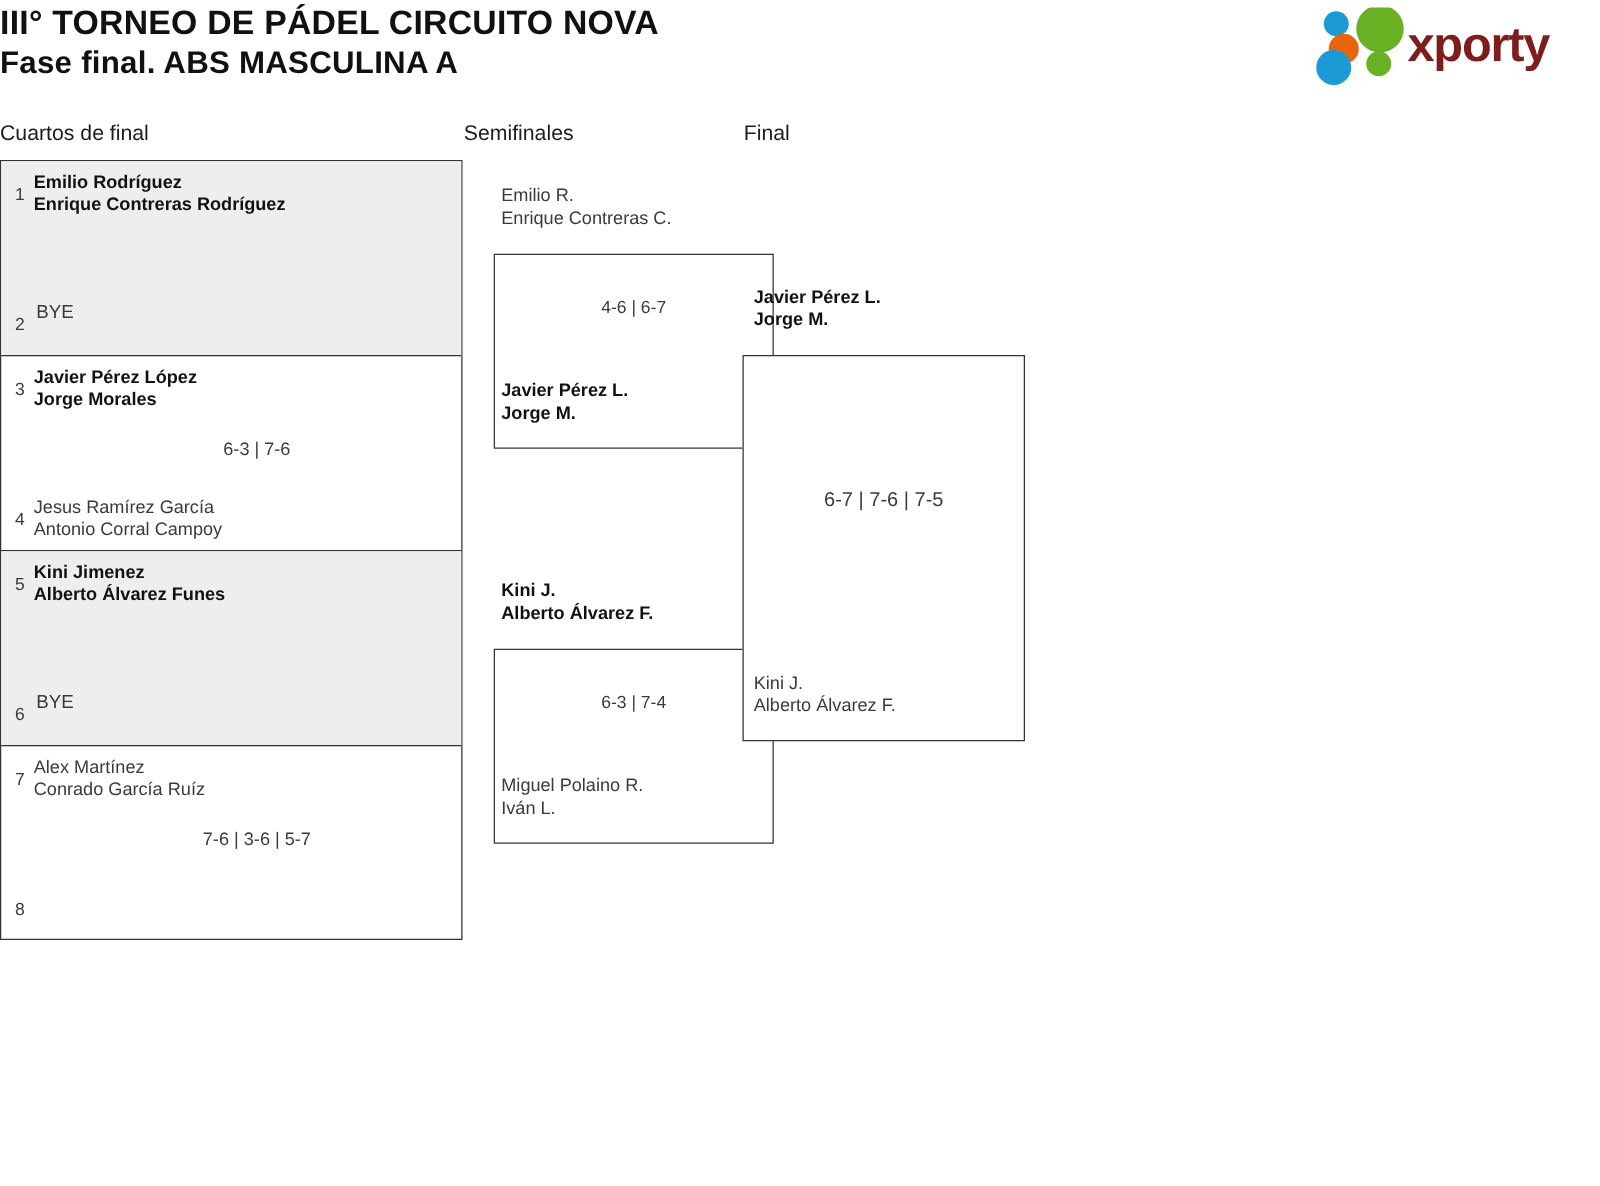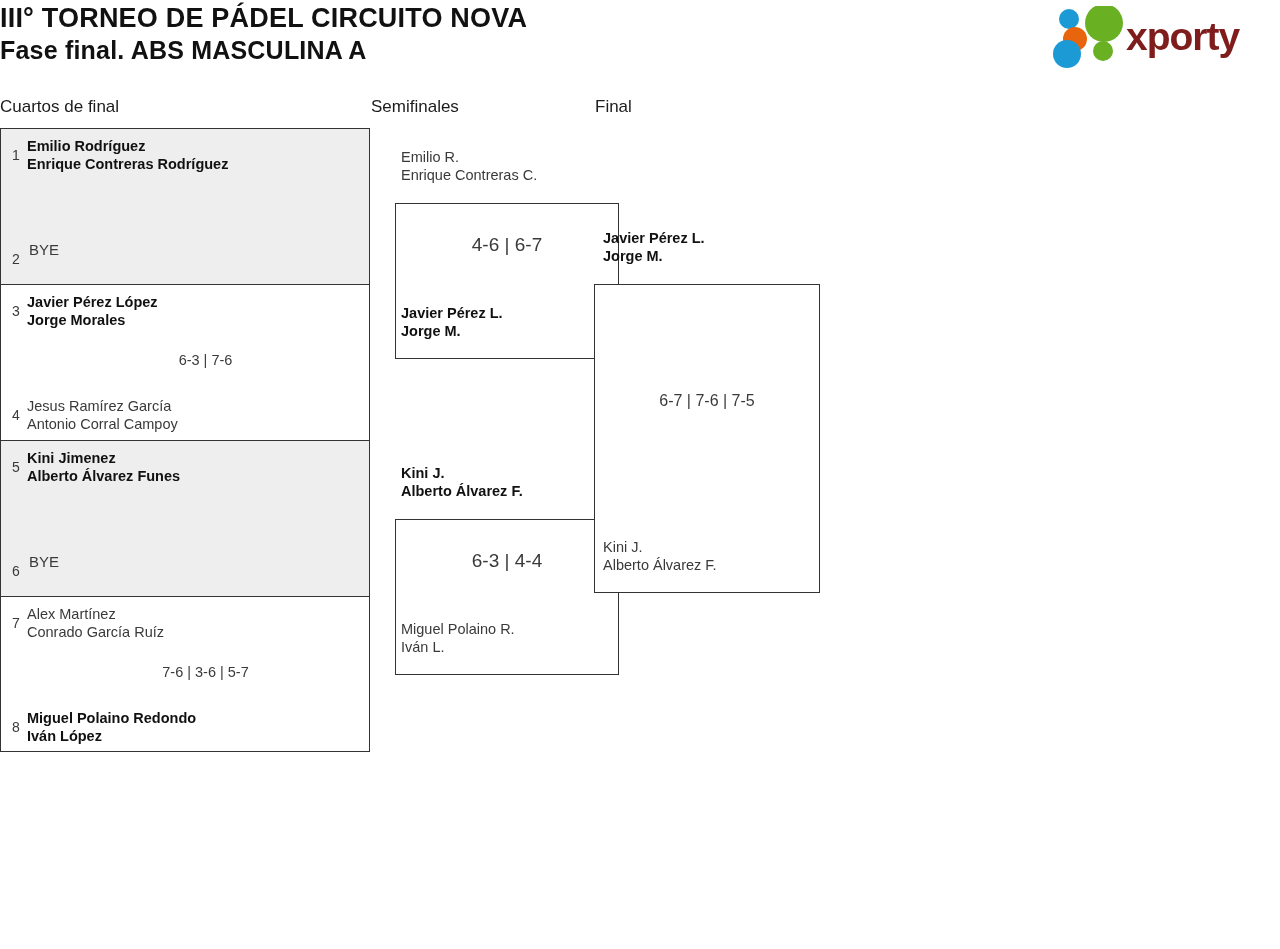--- a/index.html
+++ b/index.html
@@ -82,21 +82,21 @@
   #sf-1 { top: 203px; height: 156px; }
   #sf-2 { top: 519px; height: 156px; }
 
   .sf-team { position: absolute; left: 5px; right: 4px; font-size: 14.5px; line-height: 18px; color: #3a3a3a; }
   .sf-team.win { color: #111111; font-weight: 700; }
   .sf-team.above { top: -56px; }
   .sf-team.below { top: 100px; }
   .sf-team .pl { display: block; white-space: nowrap; }
 
   .sf-score { position: absolute; left: 0; right: 0; top: 32px; text-align: center;
-              font-size: 19px; color: #3a3a3a; line-height: 18px; }
+              font-size: 14px; color: #3a3a3a; line-height: 18px; }
 
   
   .f-box { position: absolute; left: 594px; top: 284px; width: 226px; height: 309px;
            border: 1px solid #333333; background: #ffffff; }
   .f-team { position: absolute; left: 8px; right: 4px; font-size: 14.5px; line-height: 18px; color: #3a3a3a; }
   .f-team.win { color: #111111; font-weight: 700; }
   .f-team.above { top: -56px; }
   .f-team.below { top: 253px; }
   .f-team .pl { display: block; white-space: nowrap; }
 
@@ -175,24 +175,20 @@
       </div>
 
       <div class="qf-match">
         <div class="seed top">7</div>
         <div class="team top">
           <span class="pl">Alex Martínez</span>
           <span class="pl">Conrado García Ruíz</span>
         </div>
         <div class="qf-score">7-6 | 3-6 | 5-7</div>
         <div class="seed bot">8</div>
-        <div class="team bot win">
-          <span class="pl">Miguel Polaino Redondo</span>
-          <span class="pl">Iván López</span>
-        </div>
       </div>
 
     </div>
 
     <div class="sf-box" id="sf-1">
       <div class="sf-team above">
         <span class="pl">Emilio R.</span>
         <span class="pl">Enrique Contreras C.</span>
       </div>
       <div class="sf-score">4-6 | 6-7</div>
@@ -200,21 +196,21 @@
         <span class="pl">Javier Pérez L.</span>
         <span class="pl">Jorge M.</span>
       </div>
     </div>
 
     <div class="sf-box" id="sf-2">
       <div class="sf-team above win">
         <span class="pl">Kini J.</span>
         <span class="pl">Alberto Álvarez F.</span>
       </div>
-      <div class="sf-score">6-3 | 4-4</div>
+      <div class="sf-score">6-3 | 7-4</div>
       <div class="sf-team below">
         <span class="pl">Miguel Polaino R.</span>
         <span class="pl">Iván L.</span>
       </div>
     </div>
 
     <div class="f-box">
       <div class="f-team above win">
         <span class="pl">Javier Pérez L.</span>
         <span class="pl">Jorge M.</span>

